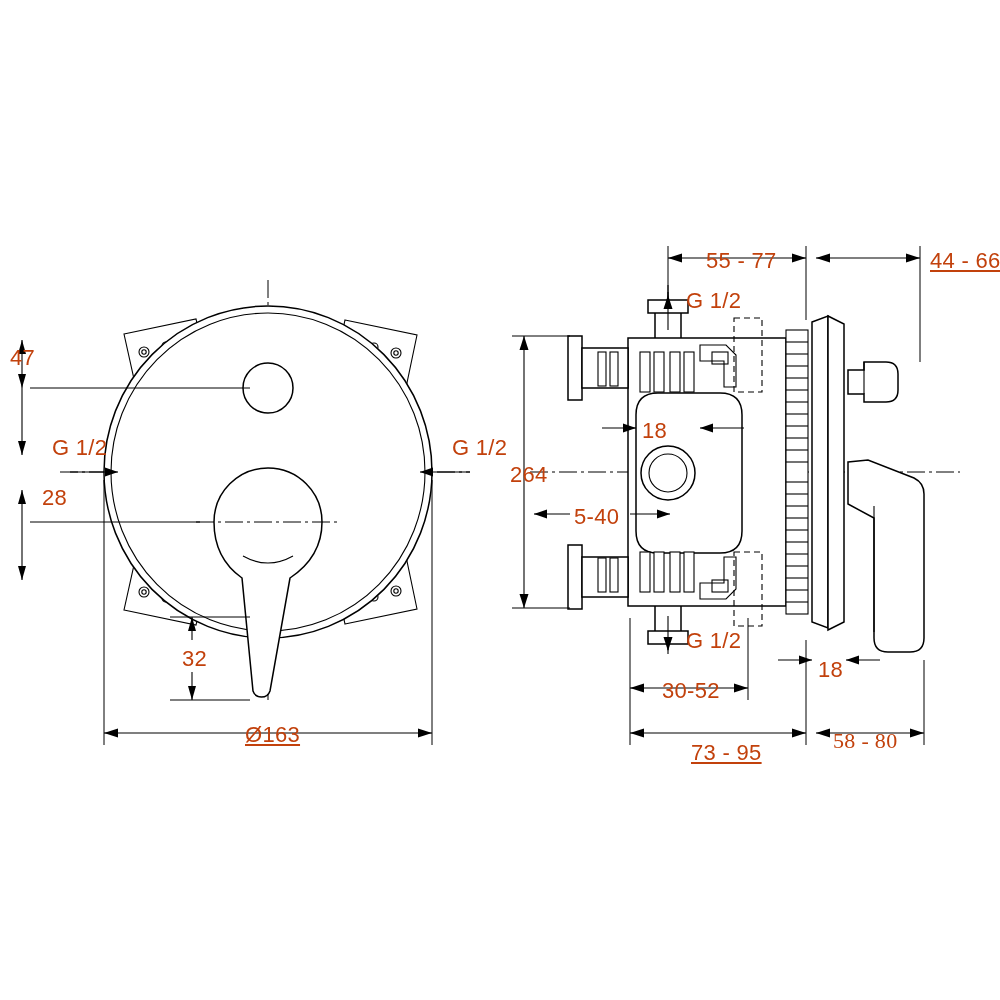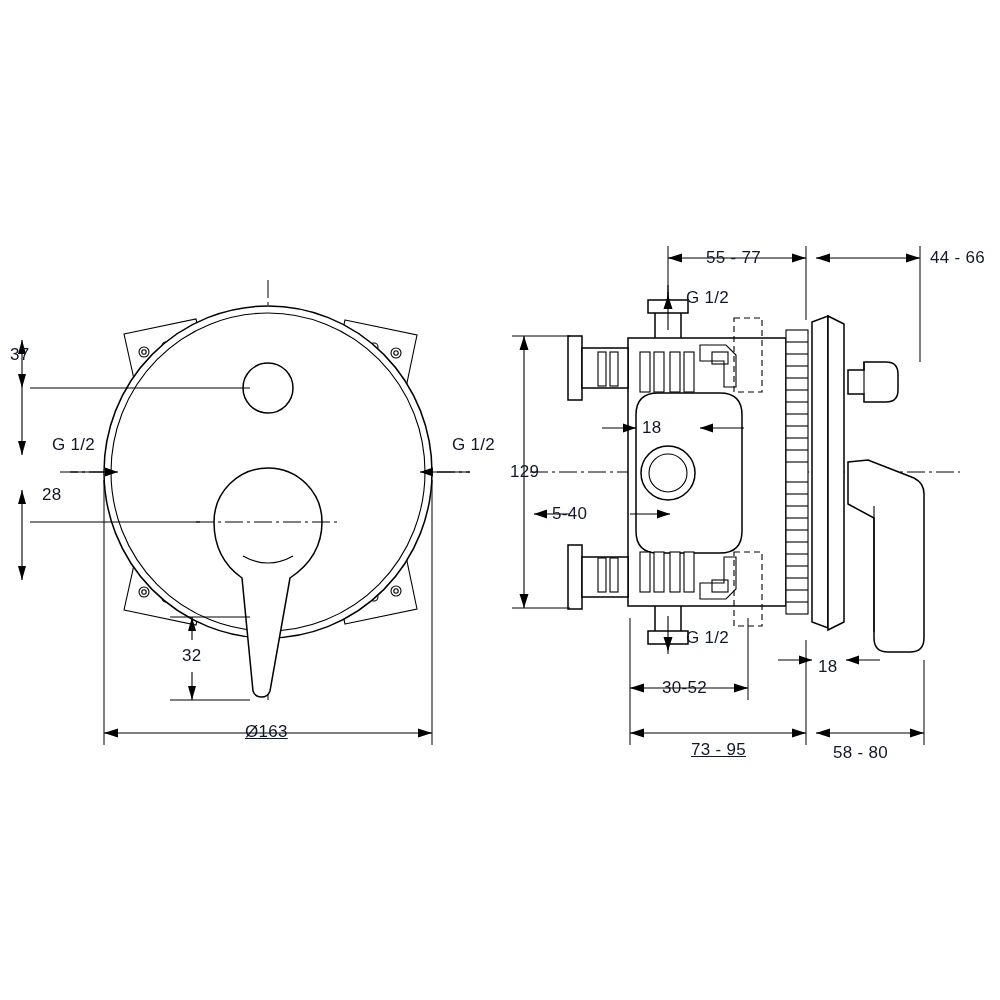--- a/index.html
+++ b/index.html
@@ -22,22 +22,22 @@
   svg.canvas {
     position: absolute;
     left: 0;
     top: 0;
     width: 1000px;
     height: 1000px;
   }
   .dim-label {
     position: absolute;
     font-family: "Liberation Sans", sans-serif;
-    font-size: 17px;
-    color: #0f172a;
+    font-size: 22px;
+    color: #c2410c;
     white-space: nowrap;
     letter-spacing: 0.3px;
   }
   .ln { stroke: #000; fill: none; }
   .thin { stroke-width: 1.1; }
   .med { stroke-width: 1.5; }
   .center { stroke: #000; stroke-width: 1.0; fill: none; stroke-dasharray: 18 4 3 4; }
   .dimline { stroke: #000; stroke-width: 1.1; fill: none; }
   .ext { stroke: #000; stroke-width: 1.0; fill: none; }
   .fillw { fill: #ffffff; }
@@ -292,47 +292,47 @@
       <path d="M816 733 l14 -4.5 l0 9 Z" fill="#000"></path>
       <path d="M924 733 l-14 -4.5 l0 9 Z" fill="#000"></path>
 
       <line class="dimline" x1="778" y1="660" x2="812" y2="660"></line>
       <path d="M812 660 l-13 -4.5 l0 9 Z" fill="#000"></path>
       <line class="dimline" x1="846" y1="660" x2="880" y2="660"></line>
       <path d="M846 660 l13 -4.5 l0 9 Z" fill="#000"></path>
     </g>
   </svg>
 
-  <div class="dim-label" style="left:10px; top:345px;">37</div>
+  <div class="dim-label" style="left:10px; top:345px;">47</div>
 
   <div class="dim-label" style="left:10px; top:485px;margin-left:32px;">28</div>
 
   <div class="dim-label" style="left:52px; top:435px;">G 1/2</div>
 
   <div class="dim-label" style="left:452px; top:435px;">G 1/2</div>
 
   <div class="dim-label" style="left:182px; top:646px;">32</div>
 
   <div class="dim-label" style="left:245px; top:722px;text-decoration:underline;">Ø163</div>
 
   <div class="dim-label" style="left:706px; top:248px;">55 - 77</div>
 
-  <div class="dim-label" style="left:930px; top:248px;">44 - 66</div>
+  <div class="dim-label" style="left:930px; top:248px;text-decoration:underline;">44 - 66</div>
 
   <div class="dim-label" style="left:686px; top:288px;">G 1/2</div>
 
   <div class="dim-label" style="left:686px; top:628px;">G 1/2</div>
 
-  <div class="dim-label" style="left:510px; top:462px;">129</div>
+  <div class="dim-label" style="left:510px; top:462px;">264</div>
 
   <div class="dim-label" style="left:642px; top:418px;">18</div>
 
-  <div class="dim-label" style="left:552px; top:504px;">5-40</div>
+  <div class="dim-label" style="left:574px; top:504px;">5-40</div>
 
   <div class="dim-label" style="left:662px; top:678px;">30-52</div>
 
   <div class="dim-label" style="left:691px; top:740px;text-decoration:underline;">73 - 95</div>
 
-  <div class="dim-label" style="left:833px; top:743px;">58 - 80</div>
+  <div class="dim-label" style="left:833px; top:728px;font-family:Liberation Serif, serif;">58 - 80</div>
 
   <div class="dim-label" style="left:818px; top:657px;">18</div>
 
 </div>
 
 </body></html>

